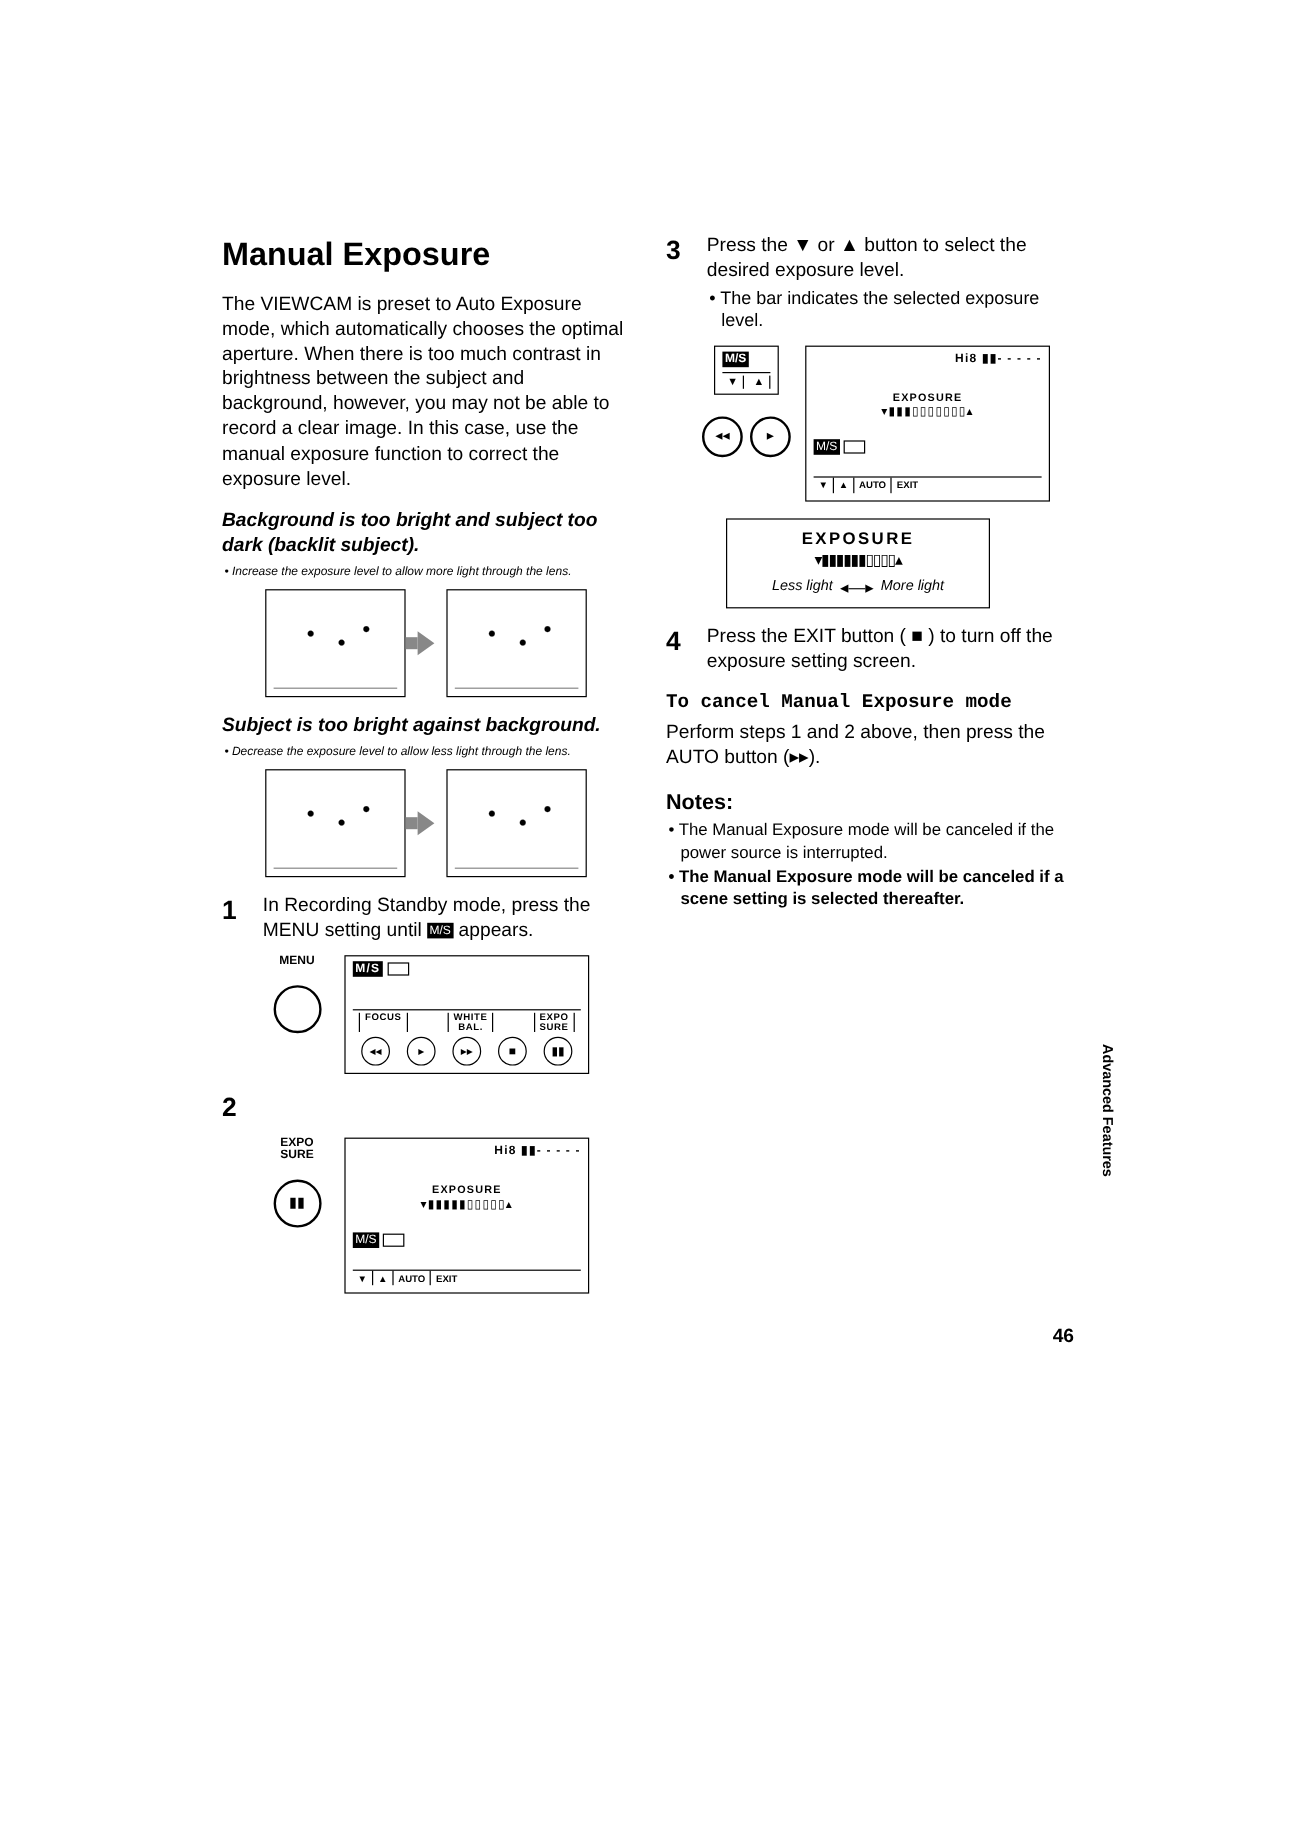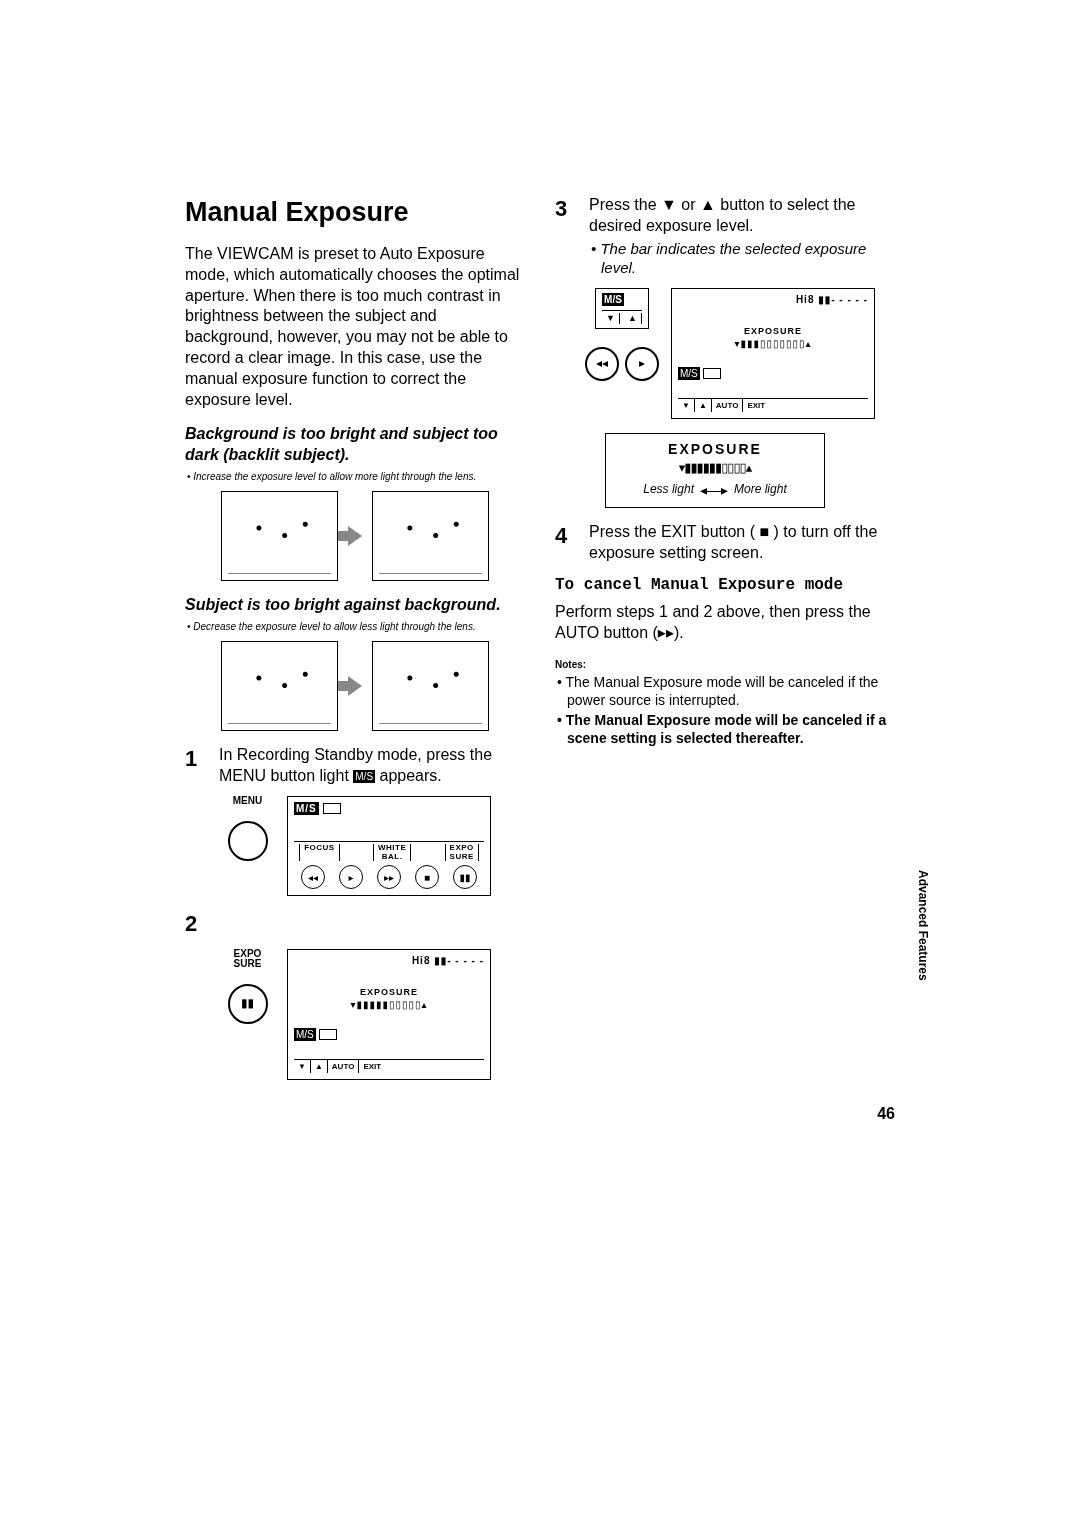--- a/index.html
+++ b/index.html
@@ -89,21 +89,20 @@
     font-size: 22px;
     font-weight: bold;
     min-width: 20px;
   }
   .steptext { flex: 1; }
   .sub-bullet {
     padding-left: 12px;
     text-indent: -10px;
     font-size: 15px;
     margin-top: 2px;
-    font-style: italic;
   }
   .sub-bullet::before { content: "• "; }
   .fig {
     margin: 8px 0 14px 35px;
     display: flex;
     gap: 12px;
     align-items: flex-start;
   }
   .hand {
     width: 55px;
@@ -203,21 +202,21 @@
   .detail-box .legend { font-style: italic; font-size: 12px; display:flex; justify-content:center; gap:6px; align-items:center;}
   .detail-box .arrows { font-style: normal; font-size:14px;}
   h3.mini {
     font-size: 16px;
     font-weight: bold;
     margin: 12px 0 6px 0;
     font-family: Liberation Mono, monospace;
   }
   .notes-head {
     font-weight: bold;
-    font-size: 10px;
+    font-size: 18px;
     margin-top: 14px;
   }
   .note-item {
     padding-left: 12px;
     text-indent: -10px;
     font-size: 14px;
     margin-top: 2px;
   }
   .note-item::before { content: "• "; }
   .sidetab {
@@ -275,21 +274,21 @@
       <div class="arrow-right"></div>
       <div class="illus-box">
           <div class="scribble"></div>
         </div>
     </div>
 
     <div class="steplist">
       <div class="step">
         <div class="stepnum">1</div>
         <div class="steptext">
-          <span>In Recording Standby mode, press the MENU button light </span><span class="icon-ms">M/S</span><span> appears.</span>
+          <span>In Recording Standby mode, press the MENU setting until </span><span class="icon-ms">M/S</span><span> appears.</span>
         </div>
       </div>
     </div>
 
     <div class="fig">
       <div class="hand">
         <div class="label">MENU</div>
         <div class="btn"></div>
       </div>
       <div class="screen">

